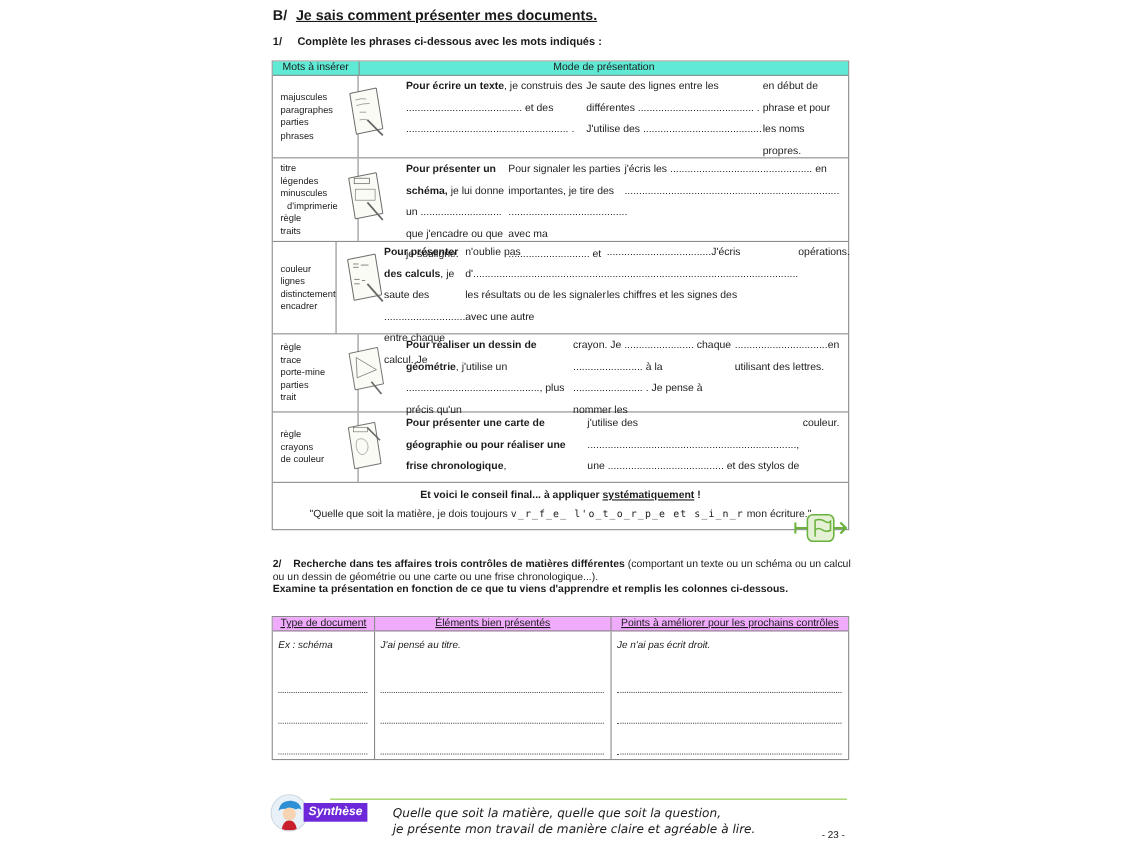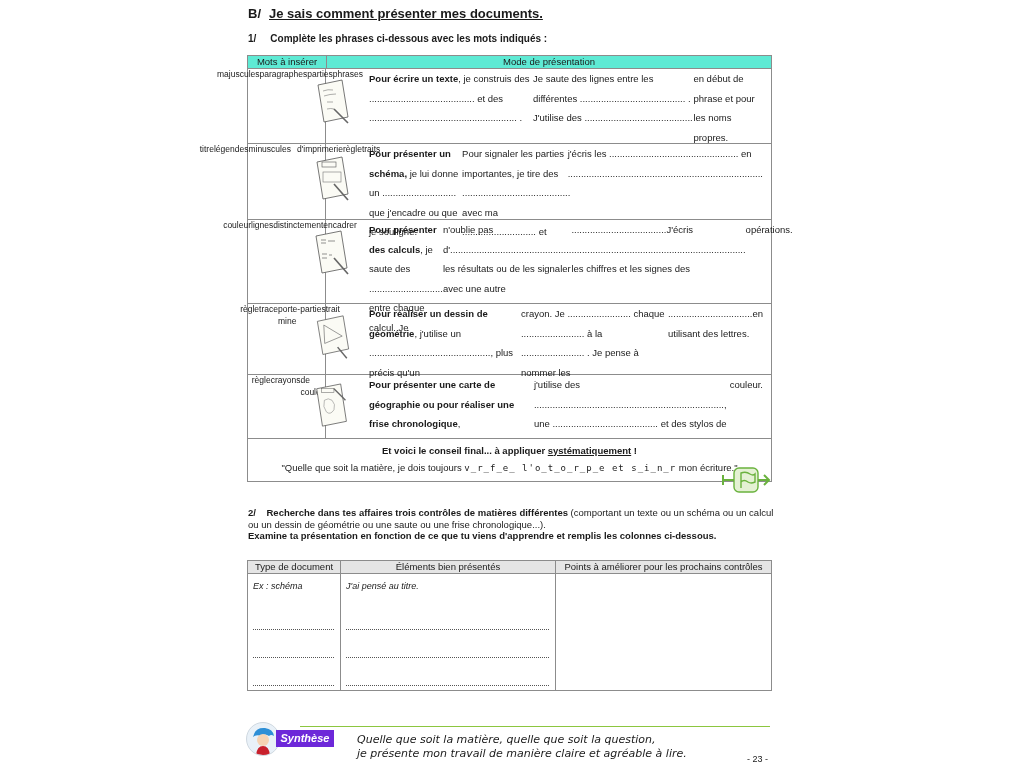--- a/index.html
+++ b/index.html
@@ -11,38 +11,38 @@
   .q1 { left:248px; top:33px; font-size:10px; font-weight:bold;text-align:right; }
   .q1 .num { margin-right:14px; }
 
   
   .t1 { left:247px; top:55px; width:523px; border:1px solid #8c8c8c; }
   .t1 .hdr { display:flex; height:12px; background:#5eead4; border-bottom:1px solid #8c8c8c; font-size:9.5px; line-height:12px; }
   .t1 .hdr .c1 { width:78px; text-align:center; border-right:1px solid #8c8c8c; }
   .t1 .hdr .c2 { flex:1; text-align:center; }
   .t1 .row { display:flex; border-bottom:1px solid #8c8c8c; position:relative; }
   .t1 .row:last-child { border-bottom:none; }
-  .t1 .words { width:78px; border-right:1px solid #8c8c8c; font-size:8.5px; line-height:11.5px; padding-left:7px; box-sizing:border-box; display:flex; flex-direction:row; justify-content:center; position:relative; }
+  .t1 .words { width:78px; border-right:1px solid #8c8c8c; font-size:8.5px; line-height:11.5px; padding-left:7px; box-sizing:border-box; display:flex; flex-direction:column; justify-content:center; position:relative; }
   .t1 .words span { display:block; }
   .t1 .words .ind { padding-left:6px; }
   .t1 .pic { position:absolute; left:66px; width:38px; height:46px; }
   .t1 .text { flex:1; padding-left:43px; padding-right:8px; font-size:9.5px; line-height:19.5px; display:flex; flex-direction:row; justify-content:center; }
   .t1 .text b { font-weight:bold; }
   .t1 .final { text-align:center; font-size:9.5px; padding:3px 0 4px 0; line-height:17px; }
   .t1 .final .u { text-decoration:underline; }
   .mono { font-family:"DejaVu Sans Mono", monospace; font-size:9px; letter-spacing:1px; }
 
   .nav-icon { left:722px; top:466px; width:50px; height:28px; }
 
   .q2 { left:248px; top:507px; width:530px; font-size:9.5px; line-height:11.5px; }
   .q2 b { font-weight:bold; }
 
   
   .t2 { left:247px; top:560px; width:523px; height:129px; border:1px solid #8c8c8c; }
-  .t2 .hdr { display:flex; height:12px; background:#e5e5e5; border-bottom:1px solid #8c8c8c; font-size:9.5px; line-height:12px; }
+  .t2 .hdr { display:flex; height:12px; background:#f0abfc; border-bottom:1px solid #8c8c8c; font-size:9.5px; line-height:12px;text-decoration:underline; }
   .t2 .col1 { width:93px; border-right:1px solid #8c8c8c; box-sizing:border-box; }
   .t2 .col2 { width:215px; border-right:1px solid #8c8c8c; box-sizing:border-box; }
   .t2 .col3 { flex:1; box-sizing:border-box; }
   .t2 .hdr > div { text-align:center; }
   .t2 .body { display:flex; height:116px; }
   .t2 .body > div { padding:6px 6px 0 5px; font-size:9px; }
   .t2 .ex { font-style:italic; height:22px; line-height:12px; }
   .t2 .dots { border-bottom:1px dotted #555; height:27px; }
 
   
@@ -180,39 +180,45 @@
 <svg class="abs nav-icon" viewBox="0 0 50 28">
   <line x1="1" y1="9" x2="1" y2="19" stroke="#6ab23e" stroke-width="2"></line>
   <line x1="1" y1="14" x2="12" y2="14" stroke="#6ab23e" stroke-width="2"></line>
   <rect x="12" y="2" width="24" height="24" rx="5" fill="#e4f1d4" stroke="#6ab23e" stroke-width="1.4"></rect>
   <path d="M19,22 V7 q5,-2 9,1 q3,2 5,0 v8 q-4,2 -7,0 q-4,-3 -7,0" fill="none" stroke="#6ab23e" stroke-width="1.4"></path>
   <line x1="36" y1="14" x2="47" y2="14" stroke="#6ab23e" stroke-width="2"></line>
   <polyline points="42,9 47,14 42,19" fill="none" stroke="#6ab23e" stroke-width="2"></polyline>
 </svg>
 
 <div class="abs q2">
-  <b><span>2/</span>&nbsp;&nbsp;&nbsp;&nbsp;<span>Recherche dans tes affaires trois contrôles de matières différentes</span></b><span> (comportant un texte ou un schéma ou un calcul ou un dessin de géométrie ou une saute ou une frise chronologique...).</span><br>
+  <b><span>2/</span>&nbsp;&nbsp;&nbsp;&nbsp;<span>Recherche dans tes affaires trois contrôles de matières différentes</span></b><span> (comportant un texte ou un schéma ou un calcul ou un dessin de géométrie ou une carte ou une frise chronologique...).</span><br>
   <b>Examine ta présentation en fonction de ce que tu viens d'apprendre et remplis les colonnes ci-dessous.</b>
 </div>
 
 <div class="abs t2">
   <div class="hdr">
     <div class="col1">Type de document</div>
     <div class="col2">Éléments bien présentés</div>
     <div class="col3">Points à améliorer pour les prochains contrôles</div>
   </div>
   <div class="body">
     <div class="col1">
       <div class="ex">Ex : schéma</div>
       <div class="dots"></div>
       <div class="dots"></div>
       <div class="dots"></div>
     </div>
     <div class="col2">
       <div class="ex">J'ai pensé au titre.</div>
+      <div class="dots"></div>
+      <div class="dots"></div>
+      <div class="dots"></div>
+    </div>
+    <div class="col3">
+      <div class="ex">Je n'ai pas écrit droit.</div>
       <div class="dots"></div>
       <div class="dots"></div>
       <div class="dots"></div>
     </div>
   </div>
 </div>
 
 <div class="abs syn-line"></div>
 <div class="abs syn-avatar">
   <svg width="32" height="32" viewBox="0 0 32 32">

